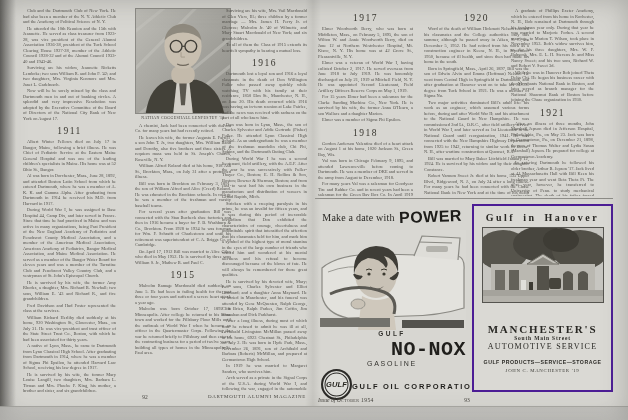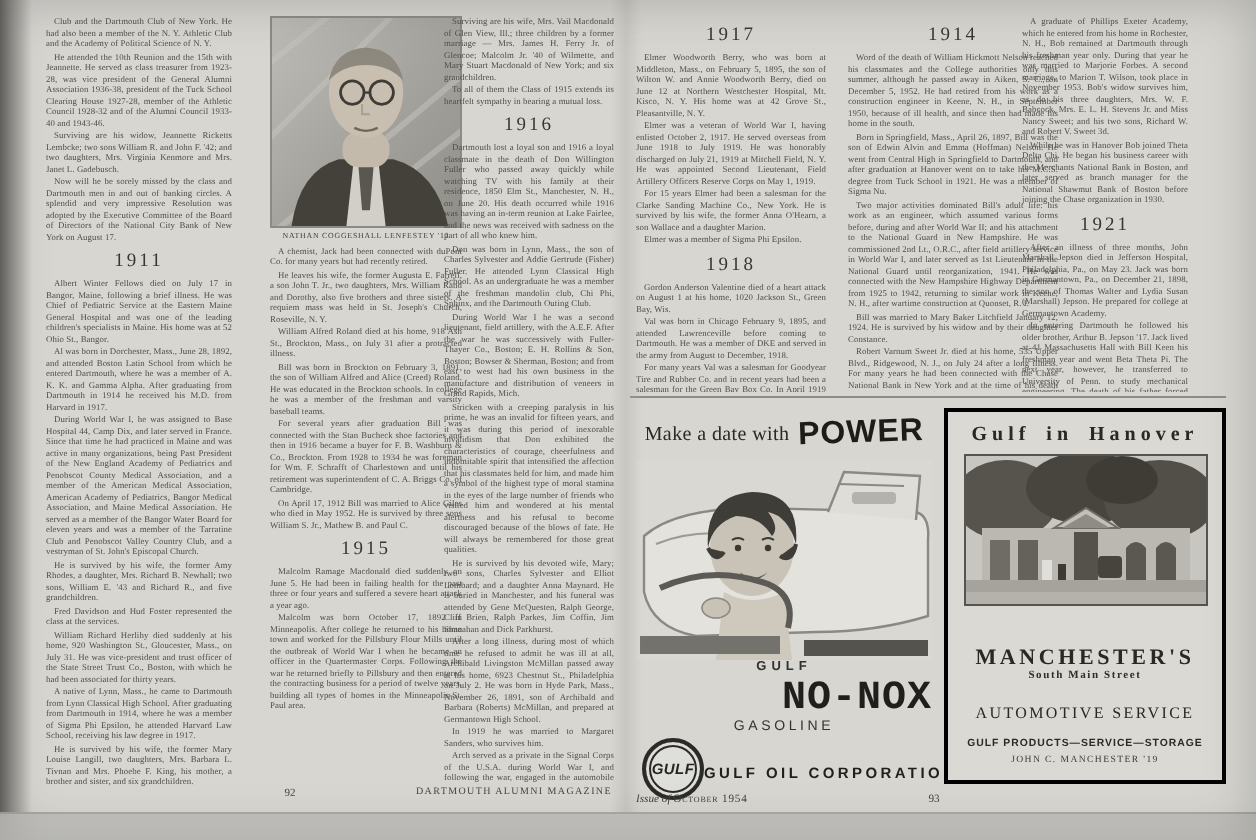--- a/index.html
+++ b/index.html
@@ -60,27 +60,27 @@
       font-size:7.5px;color:#26251F;letter-spacing:.2px;}
   .gulf-corp{position:absolute;left:352px;top:382px;width:120px;
       font-family:"Liberation Sans","DejaVu Sans",sans-serif;font-weight:800;font-size:7.5px;
       letter-spacing:1.7px;color:#201f1c;white-space:nowrap;}
   .issue-line{position:absolute;left:318px;top:397px;font-size:5.6px;color:#3f3d38;white-space:nowrap;}
   .issue-line .it{font-style:italic;}
   .issue-line .sc{font-variant:small-caps;letter-spacing:.4px;}
   .pagenum-right{position:absolute;left:458px;top:397px;width:18px;text-align:center;font-size:5.6px;color:#45433e;}
 
   .manchester{position:absolute;left:472px;top:204px;width:141px;height:188px;box-sizing:border-box;
-      border:2px solid #000000;background:#dad9d4;text-align:center;}
+      border:2px solid #4c1d95;background:#dad9d4;text-align:center;}
   .gih{margin-top:6px;font-size:10px;font-weight:600;letter-spacing:2.5px;color:#292824;word-spacing:3px;}
   .station{display:block;margin:4px auto 0 auto;width:120px;height:74px;border:1px solid #55544f;}
   .mname{margin-top:20px;font-size:11px;font-weight:600;letter-spacing:1.8px;color:#292824;}
   .mstreet{margin-top:0px;font-size:5.5px;font-weight:700;letter-spacing:.8px;color:#2e2d29;}
   .malumni{margin-top:7px;font-size:7px;font-style:italic;font-weight:600;color:#2e2d29;}
-  .mauto{margin-top:11px;font-size:8px;letter-spacing:1.2px;color:#292824;}
+  .mauto{margin-top:1px;font-size:8px;letter-spacing:1.2px;color:#292824;}
   .mprod{margin-top:8px;font-family:"Liberation Sans","DejaVu Sans",sans-serif;font-size:5.2px;
       font-weight:700;letter-spacing:.5px;color:#2b2a26;}
   .mprop{margin-top:3px;font-size:4.8px;letter-spacing:.7px;color:#3c3b36;}
 </style>
 </head>
 <body>
 
 <div class="scan">
 
   <div class="col c1">
@@ -160,21 +160,21 @@
       <p class="bp">Elmer Woodworth Berry, who was born at Middleton, Mass., on February 5, 1895, the son of Wilton W. and Annie Woodworth Berry, died on June 12 at Northern Westchester Hospital, Mt. Kisco, N. Y. His home was at 42 Grove St., Pleasantville, N. Y.</p>
       <p class="bp">Elmer was a veteran of World War I, having enlisted October 2, 1917. He served overseas from June 1918 to July 1919. He was honorably discharged on July 21, 1919 at Mitchell Field, N. Y. He was appointed Second Lieutenant, Field Artillery Officers Reserve Corps on May 1, 1919.</p>
       <p class="bp">For 15 years Elmer had been a salesman for the Clarke Sanding Machine Co., New York. He is survived by his wife, the former Anna O'Hearn, a son Wallace and a daughter Marion.</p>
       <p class="bp">Elmer was a member of Sigma Phi Epsilon.</p>
       <div class="yh">1918</div>
       <p class="bp">Gordon Anderson Valentine died of a heart attack on August 1 at his home, 1020 Jackson St., Green Bay, Wis.</p>
       <p class="bp">Val was born in Chicago February 9, 1895, and attended Lawrenceville before coming to Dartmouth. He was a member of DKE and served in the army from August to December, 1918.</p>
       <p class="bp">For many years Val was a salesman for Goodyear Tire and Rubber Co. and in recent years had been a salesman for the Green Bay Box Co. In April 1919 he was married to Martha Vogel who survives him with a son Gordon A. Jr. and a daughter Betty Lou.</p>
     </div>
   <div class="col c5">
-      <div class="yh">1914</div>
+      <div class="yh">1920</div>
       <p class="bp">Word of the death of William Hickmott Nelson reached his classmates and the College authorities only this summer, although he passed away in Aiken, S. C., on December 5, 1952. He had retired from his work as a construction engineer in Keene, N. H., in September 1950, because of ill health, and since then had made his home in the south.</p>
       <p class="bp">Born in Springfield, Mass., April 26, 1897, Bill was the son of Edwin Alvin and Emma (Hoffman) Nelson. He went from Central High in Springfield to Dartmouth, and after graduation at Hanover went on to take his M.C.S. degree from Tuck School in 1921. He was a member of Sigma Nu.</p>
       <p class="bp">Two major activities dominated Bill's adult life: his work as an engineer, which assumed various forms before, during and after World War II; and his attachment to the National Guard in New Hampshire. He was commissioned 2nd Lt., O.R.C., after field artillery service in World War I, and later served as 1st Lieutenant in the National Guard until reorganization, 1941. He was connected with the New Hampshire Highway Department from 1925 to 1942, returning to similar work in Keene, N. H., after wartime construction at Quonset, R. I.</p>
       <p class="bp">Bill was married to Mary Baker Litchfield January 12, 1924. He is survived by his widow and by their daughter Constance.</p>
       <p class="bp">Robert Varnum Sweet Jr. died at his home, 535 Upper Blvd., Ridgewood, N. J., on July 24 after a long illness. For many years he had been connected with the Chase National Bank in New York and at the time of his death was assistant cashier of the Park Avenue Branch of both banks. He was 57 years old.</p>
     </div>
   <div class="col c6">
       <p class="bp">A graduate of Phillips Exeter Academy, which he entered from his home in Rochester, N. H., Bob remained at Dartmouth through his freshman year only. During that year he was married to Marjorie Forbes. A second marriage, to Marion T. Wilson, took place in November 1953. Bob's widow survives him, as do his three daughters, Mrs. W. F. Babcock, Mrs. E. L. H. Stevens Jr. and Miss Nancy Sweet; and his two sons, Richard W. and Robert V. Sweet 3d.</p>
       <p class="bp">While he was in Hanover Bob joined Theta Delta Chi. He began his business career with the Merchants National Bank in Boston, and later served as branch manager for the National Shawmut Bank of Boston before joining the Chase organization in 1930.</p>
       <div class="yh">1921</div>

